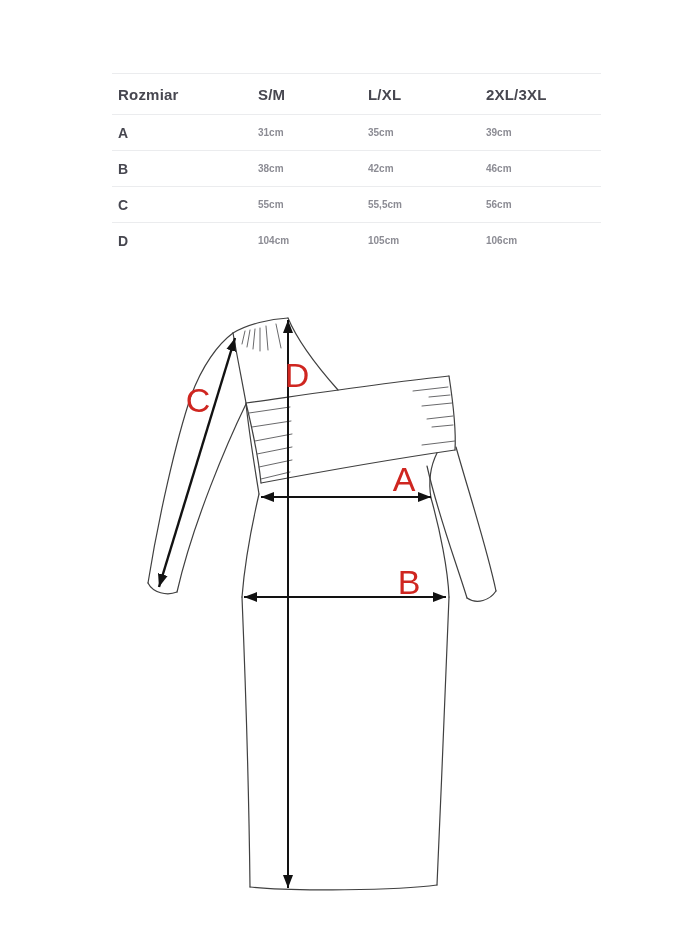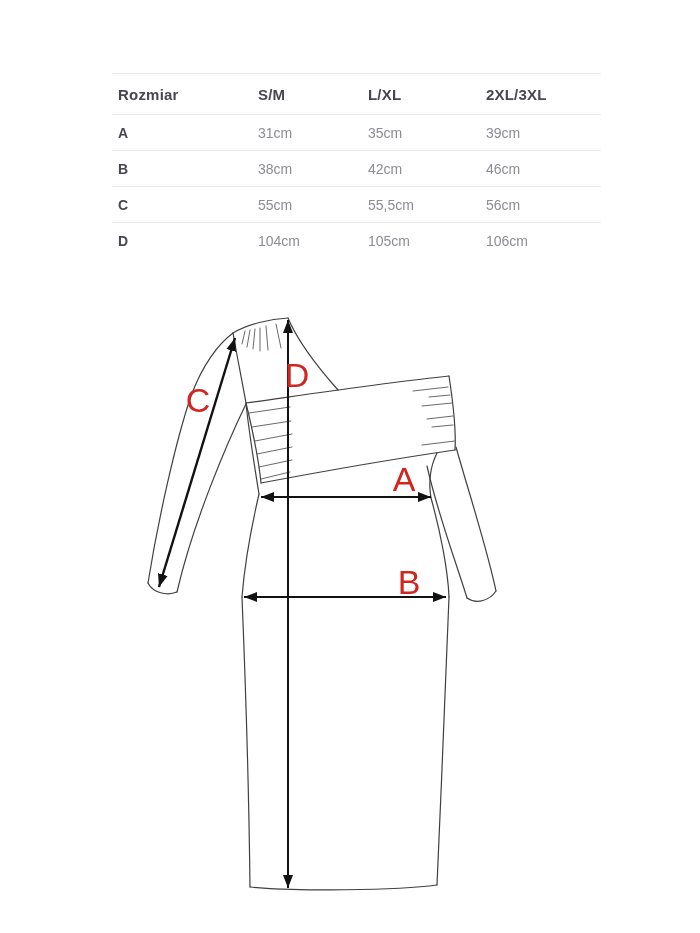--- a/index.html
+++ b/index.html
@@ -20,21 +20,21 @@
   .size-table col.c2{width:110px}
   .size-table col.c3{width:118px}
   .size-table col.c4{width:125px}
   .size-table th{
     height:40px;padding:0 0 0 6px;text-align:left;vertical-align:middle;
     font-size:15px;font-weight:700;color:var(--header-text);
     letter-spacing:.2px;border-bottom:1px solid var(--divider);
   }
   .size-table td{
     height:35px;padding:0 0 0 6px;text-align:left;vertical-align:middle;
-    font-size:14px;font-weight:400;color:var(--value-text);
+    font-size:10px;font-weight:700;color:var(--value-text);
     border-bottom:1px solid var(--divider);
   }
   .size-table tbody tr:last-child td{border-bottom:none;}
   .size-table td.rowlabel{
     font-weight:700;color:var(--header-text);font-size:14px;
   }
   
   .diagram-svg{position:absolute;left:0;top:0;}
   .outline{fill:none;stroke:#404040;stroke-width:1.2;stroke-linecap:round;}
   .pleat{fill:none;stroke:#58585a;stroke-width:0.9;stroke-linecap:round;}

